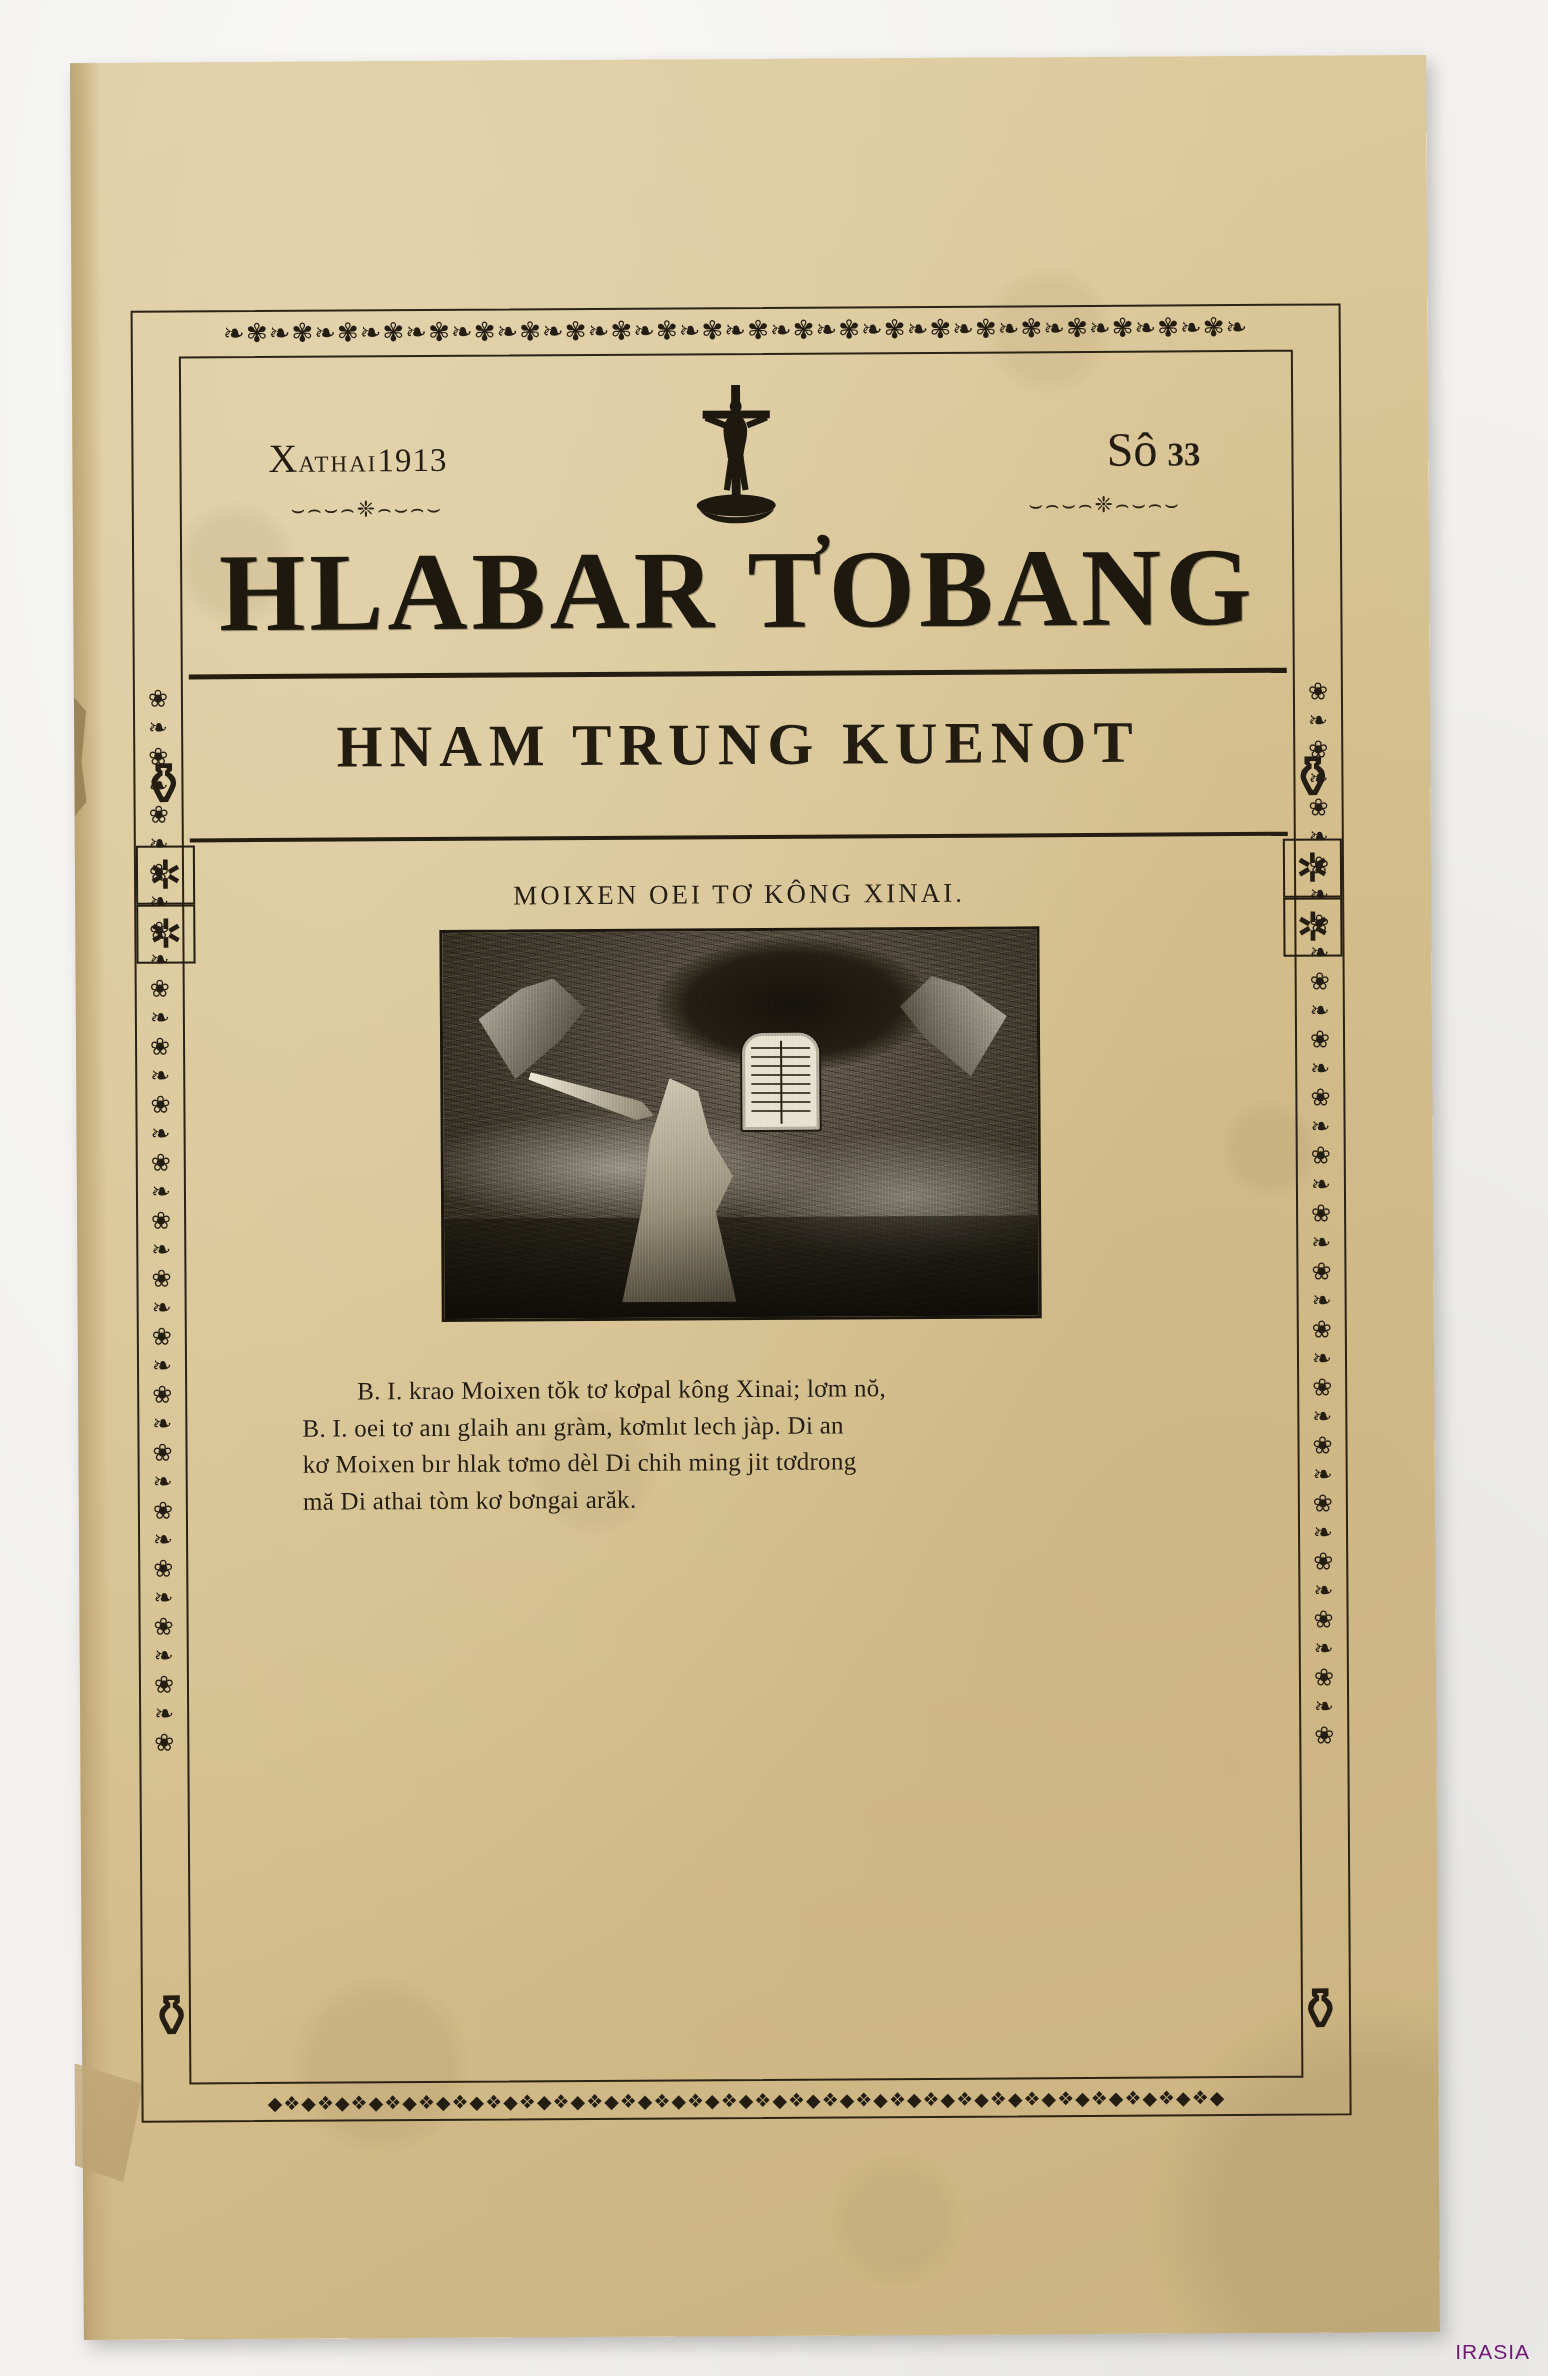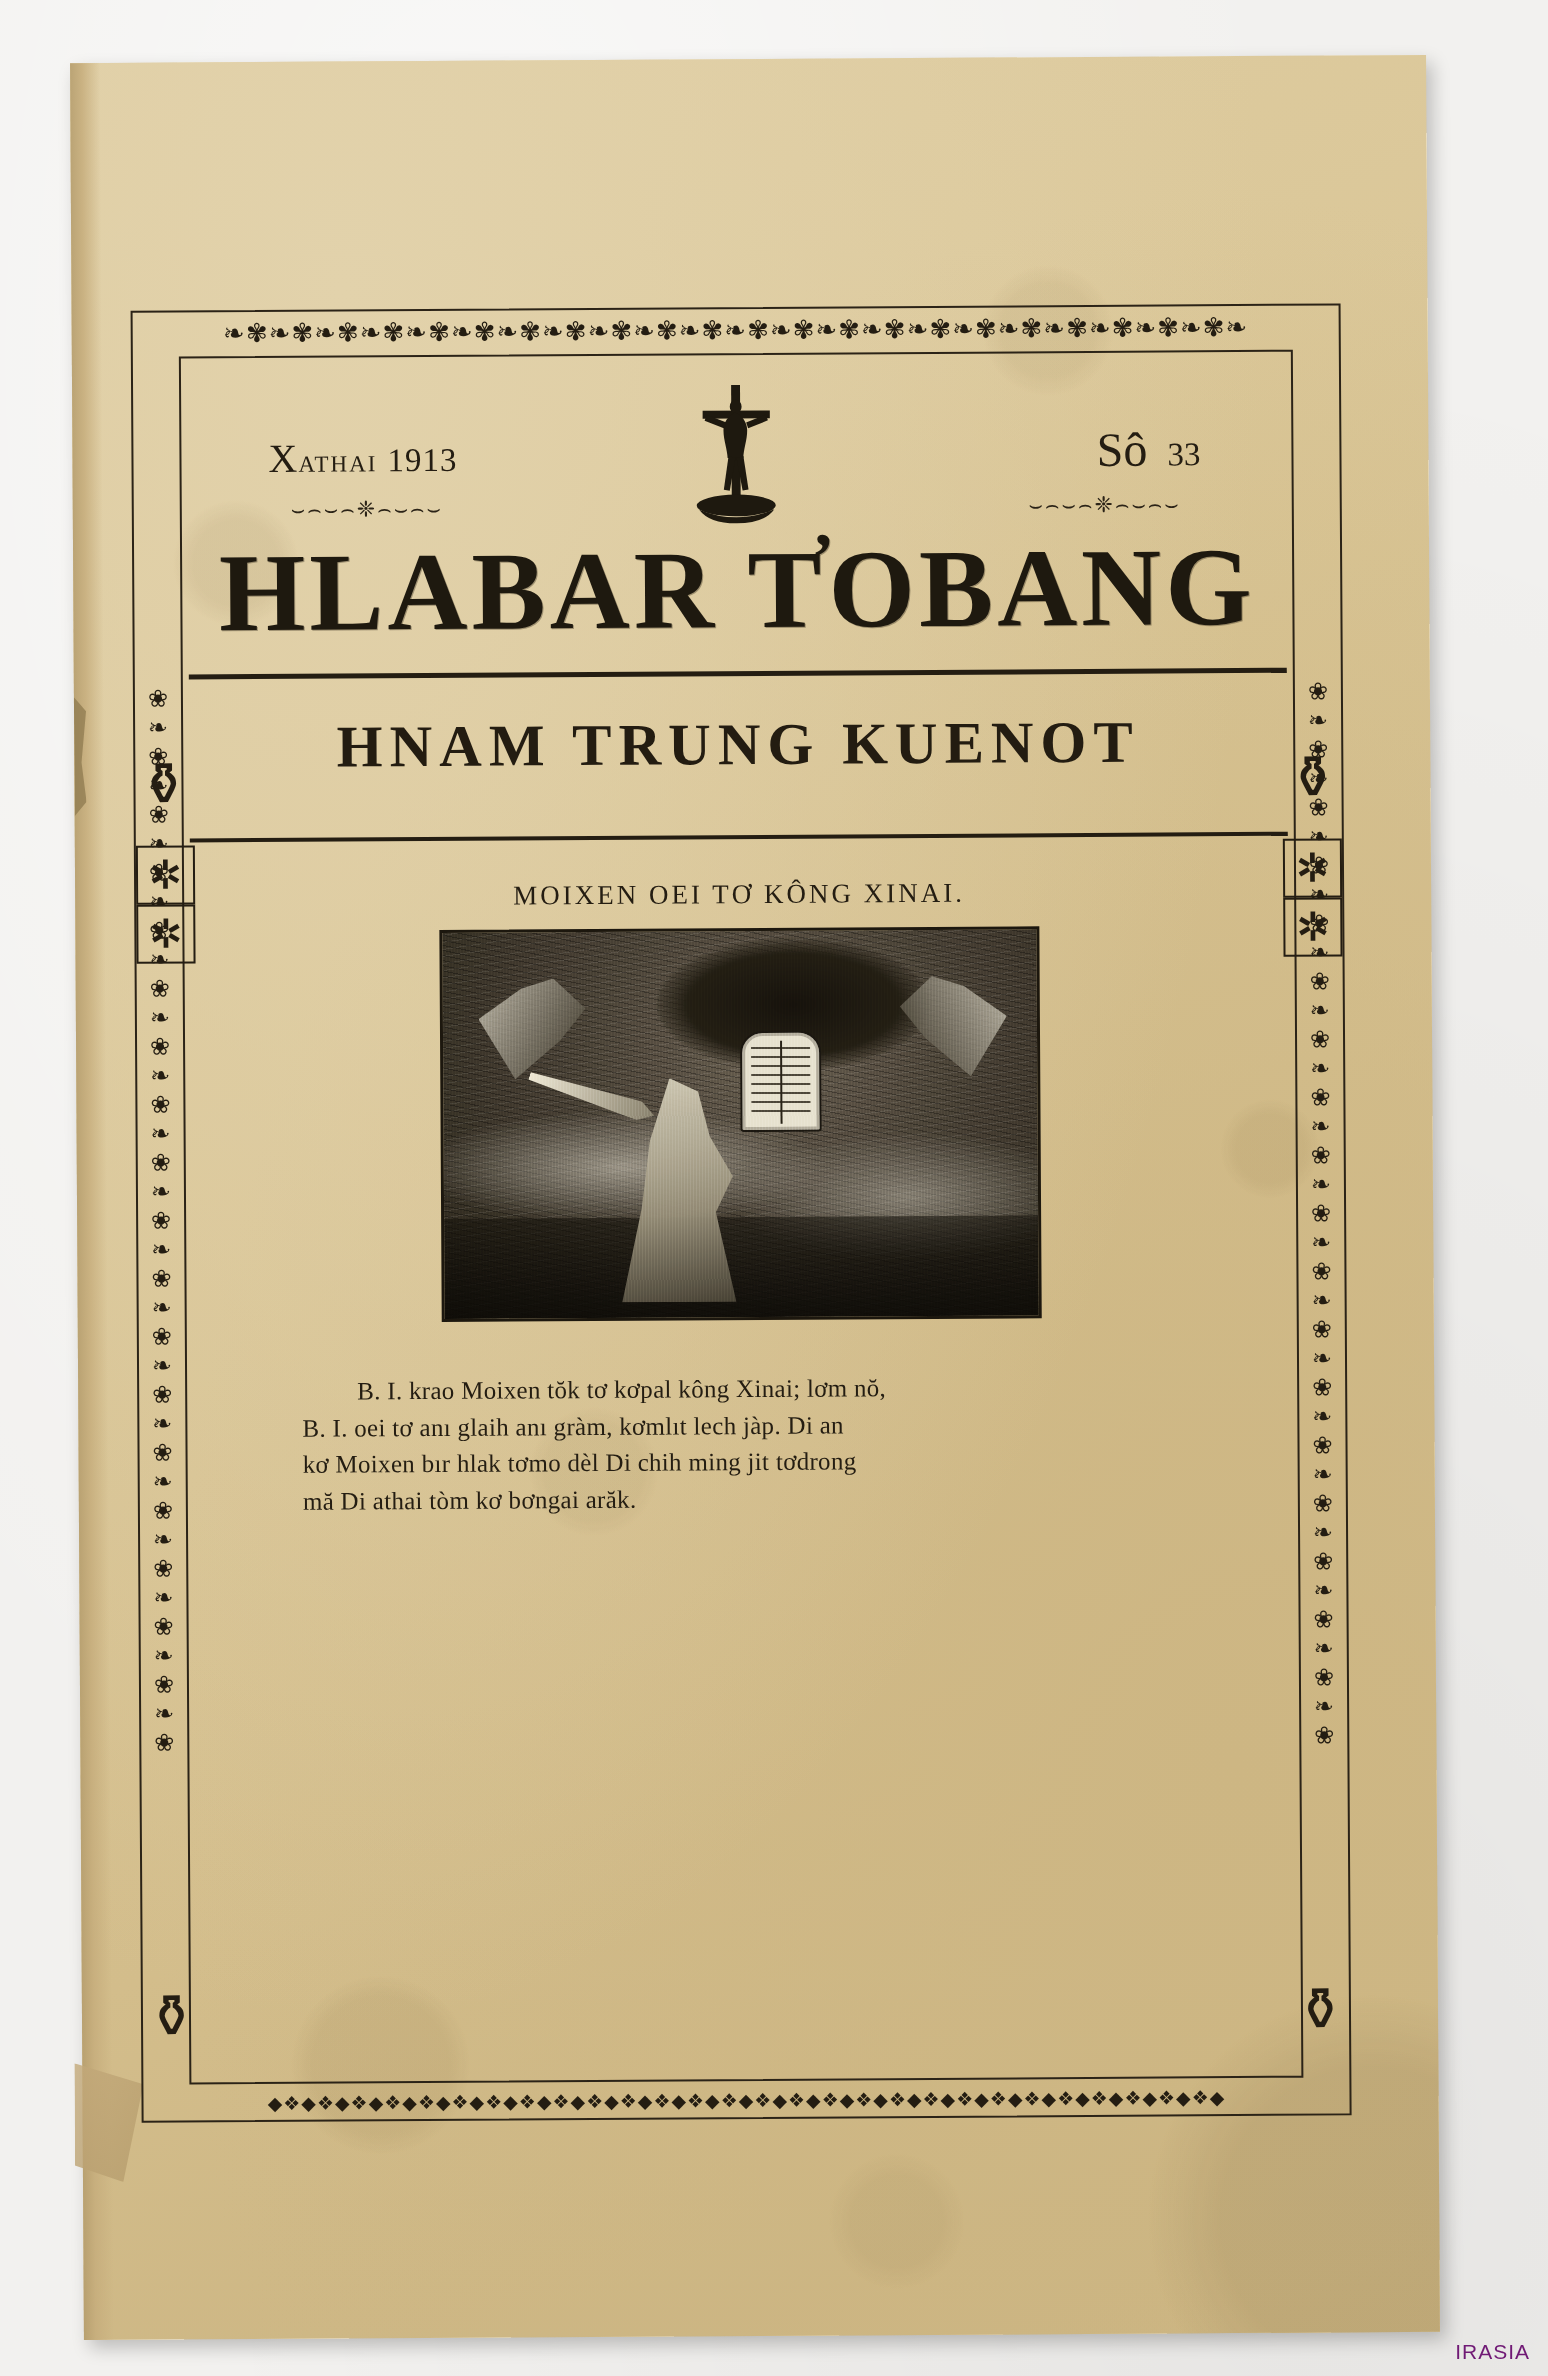--- a/index.html
+++ b/index.html
@@ -188,30 +188,30 @@
   .year {
     position: absolute;
     left: 87px;
     top: 77px;
     font-family: "Liberation Serif", serif;
     color: #241d12;
     letter-spacing: 1px;
   }
   .year .big { font-size: 40px; }
   .year .small { font-size: 33px; font-variant: small-caps; letter-spacing: 2px;}
-  .year .num { font-size: 33px; margin-left: 10px; }
+  .year .num { font-size: 33px; }
 
   .issue {
     position: absolute;
     right: 91px;
     top: 69px;
     color: #241d12;
   }
   .issue .big { font-size: 48px; }
-  .issue .num { font-size: 33px; margin-left: 20px; }
+  .issue .num { font-size: 33px; margin-left: 10px; font-weight: bold; }
 
   .crucifix {
     position: absolute;
     left: 50%;
     transform: translateX(-50%);
     top: 16px;
     width: 119px;
     height: 166px;
   }
 

